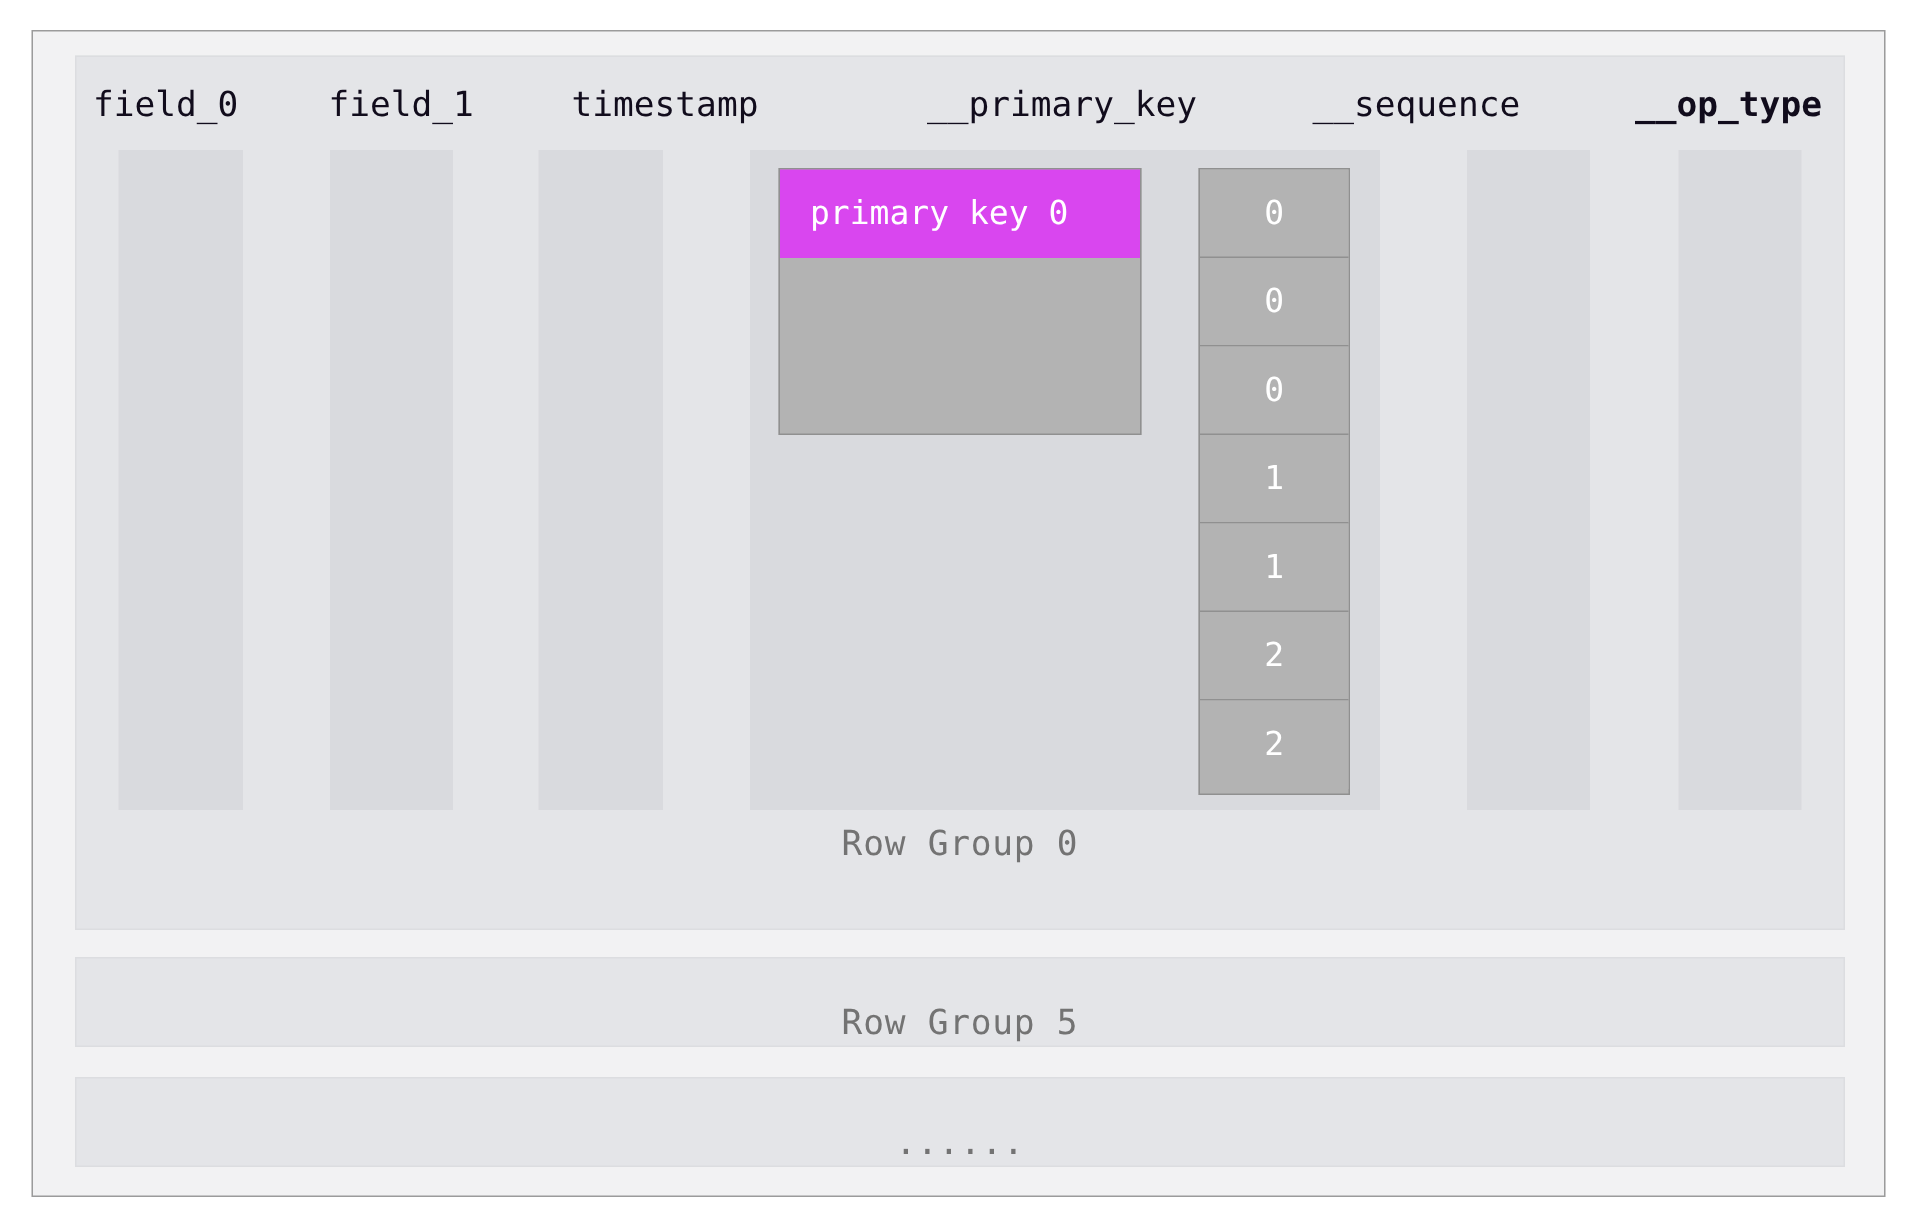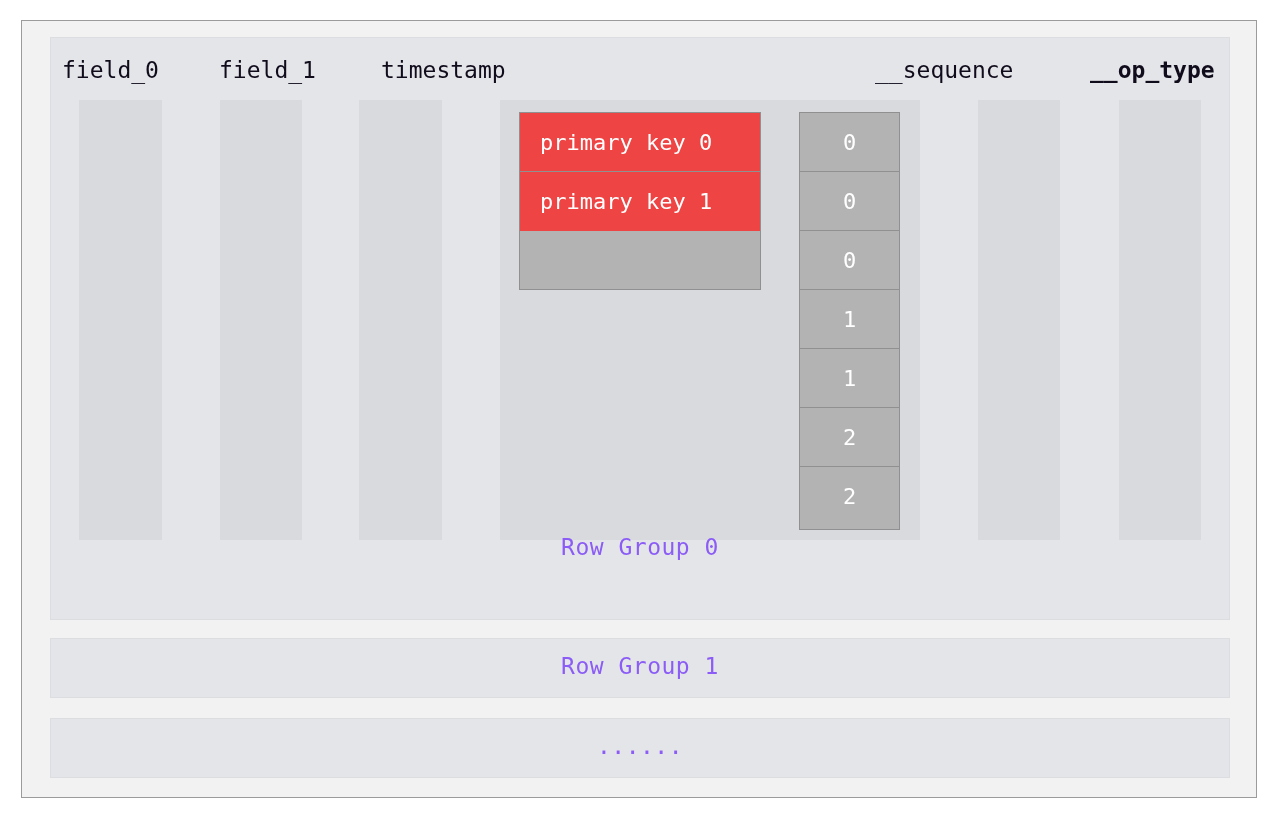--- a/index.html
+++ b/index.html
@@ -41,24 +41,25 @@
   }
   .rg0 { left: 50px; top: 37px;  width: 1180px; height: 583px; }
   .rg1 { left: 50px; top: 638px; width: 1180px; height: 60px; }
   .rg2 { left: 50px; top: 718px; width: 1180px; height: 60px; }
 
   .rg-label {
     position: absolute;
     left: 0;
     width: 100%;
     text-align: center;
-    color: #8b5cf6;
+    color: #737373;
     font-size: 23px;
     letter-spacing: 0.5px;
     white-space: nowrap;
+    margin-top: 16px;
   }
   .rg0-label { top: 534px; }
   .rg1-label { top: 653px; }
   .rg2-label { top: 733px; font-size: 23px; }
 
   
   .col-header {
     position: absolute;
     top: 57px;
     color: #110c1c;
@@ -94,21 +95,21 @@
     height: 178px;
     border: 1.5px solid #909090;
     box-sizing: border-box;
     background: #b3b3b3;
   }
   .pk-cell {
     position: relative;
     height: 59px;
     box-sizing: border-box;
     border-bottom: 1.5px solid #909090;
-    background: #ef4444;
+    background: #d946ef;
     color: #ffffff;
     font-size: 22px;
     display: flex;
     align-items: center;
     padding-left: 20px;
     white-space: nowrap;
   }
   .pk-cell:last-child { border-bottom: none; }
 
   
@@ -140,47 +141,47 @@
 
 <div id="canvas">
 
   <div class="figure-frame"></div>
 
   <div class="row-group rg0"></div>
 
   <div class="col-header" style="left:62px;">field_0</div>
   <div class="col-header" style="left:219px;">field_1</div>
   <div class="col-header" style="left:333px;margin-left:48px;">timestamp</div>
+  <div class="col-header" style="left:618px;">__primary_key</div>
   <div class="col-header" style="left:875px;">__sequence</div>
   <div class="col-header" style="left:1090px;font-weight:bold;">__op_type</div>
 
   <div class="col-bar" style="left:79px;  width:83px;"></div>
   <div class="col-bar" style="left:220px; width:82px;"></div>
   <div class="col-bar" style="left:359px; width:83px;"></div>
   <div class="col-bar" style="left:978px; width:82px;"></div>
   <div class="col-bar" style="left:1119px;width:82px;"></div>
 
   <div class="pk-container"></div>
 
   <div class="pk-stack">
     <div class="pk-cell">primary key 0</div>
-    <div class="pk-cell">primary key 1</div>
   </div>
 
   <div class="seq-stack">
     <div class="seq-cell">0</div>
     <div class="seq-cell">0</div>
     <div class="seq-cell">0</div>
     <div class="seq-cell">1</div>
     <div class="seq-cell">1</div>
     <div class="seq-cell">2</div>
     <div class="seq-cell">2</div>
   </div>
 
   <div class="rg-label rg0-label">Row Group 0</div>
 
   <div class="row-group rg1"></div>
-  <div class="rg-label rg1-label">Row Group 1</div>
+  <div class="rg-label rg1-label">Row Group 5</div>
 
   <div class="row-group rg2"></div>
   <div class="rg-label rg2-label">......</div>
 
 </div>
 
 </body></html>

